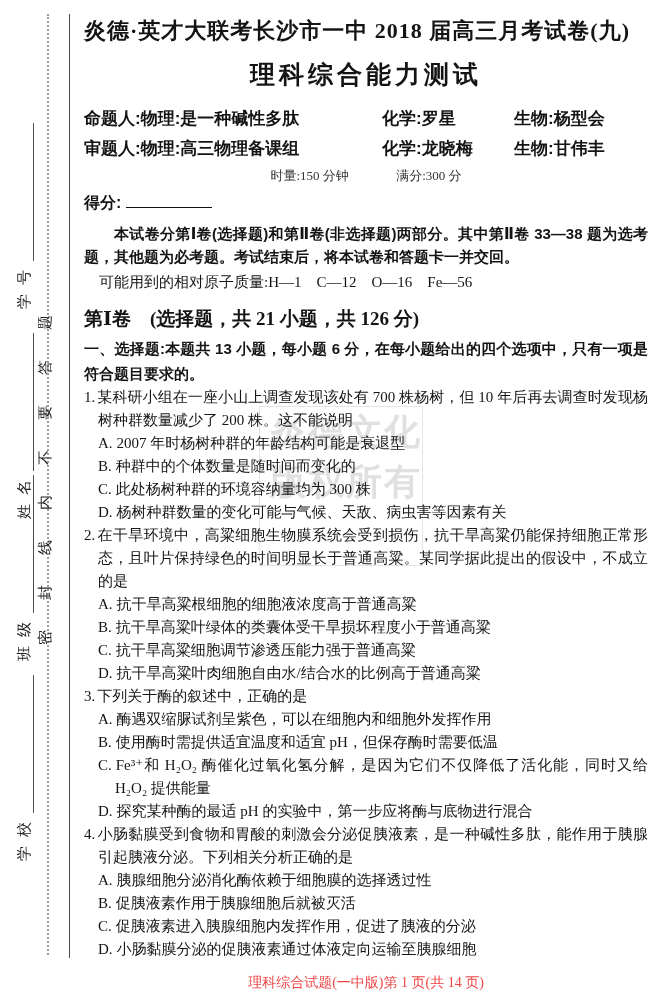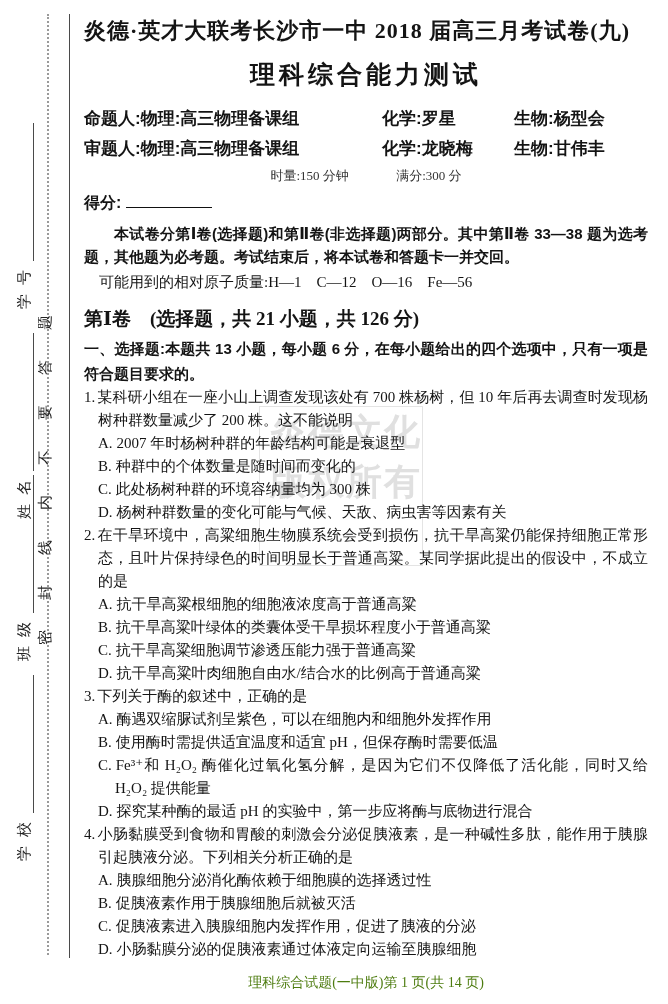--- a/index.html
+++ b/index.html
@@ -40,21 +40,21 @@
   .atomic{margin:3px 0 0;font-size:15px;line-height:23px;text-indent:1em;}
   .sec-heading{margin:12px 0 4px;font-size:19px;font-weight:bold;}
   .instruction{margin:2px 0 0;font-family:"Liberation Sans","DejaVu Sans",sans-serif;font-weight:bold;
     font-size:15px;line-height:25px;text-align:justify;}
   .questions{font-size:15px;line-height:23px;}
   .stem{margin:0;padding-left:14px;text-indent:-14px;text-align:justify;}
   .q-num{margin-right:2px;}
   .option{margin:0;padding-left:31px;text-indent:-17px;text-align:justify;}
   .opt-label{margin-right:4px;}
   .footer{position:absolute;left:84px;bottom:12px;width:564px;text-align:center;font-size:14px;
-    color:#4d7c0f;z-index:1;}
+    color:#ef4444;z-index:1;}
 </style>
 </head>
 <body>
 
 <div class="page">
 
   <div class="watermark">
     <div>炎德文化</div>
     <div>版权所有</div>
   </div>
@@ -79,21 +79,21 @@
     <span class="v-blank"></span>
   </div>
   <div class="v-seal">密封线内不要答题</div>
 
   <div class="content">
 
     <h1 class="series-title">炎德·英才大联考长沙市一中 2018 届高三月考试卷(九)</h1>
     <h2 class="exam-title">理科综合能力测试</h2>
 
     <div class="authors">
-      <span>命题人:物理:高三物理备课组</span>
+      <span>命题人:物理:是一种碱性多肽</span>
       <span>化学:罗星</span>
       <span>生物:杨型会</span>
       <span>审题人:物理:高三物理备课组</span>
       <span>化学:龙晓梅</span>
       <span>生物:甘伟丰</span>
     </div>
 
     <div class="meta-row">
       <span>时量:150 分钟</span>
       <span>满分:300 分</span>

